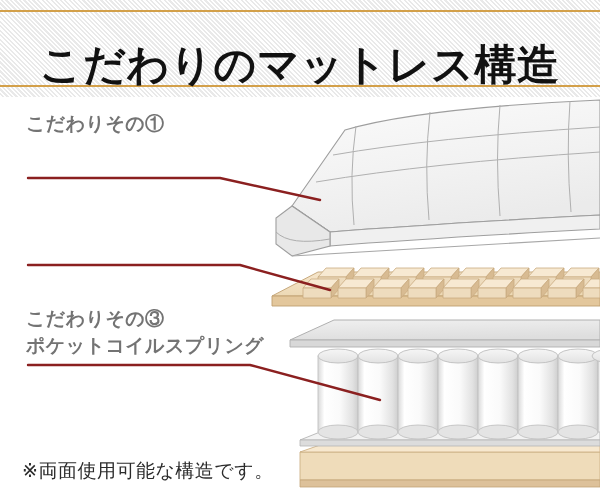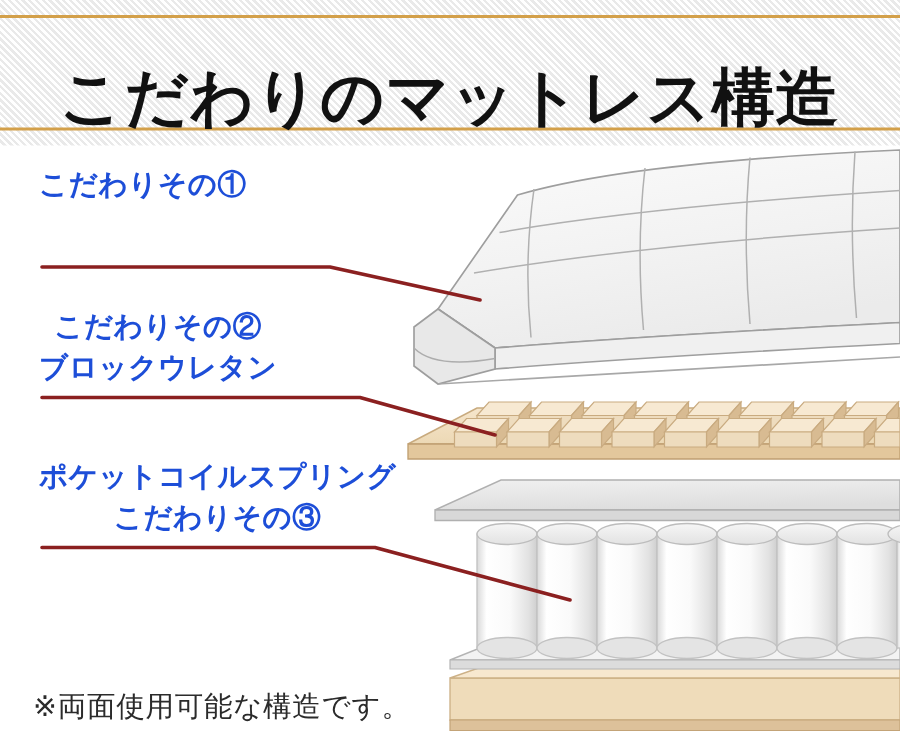--- a/index.html
+++ b/index.html
@@ -58,28 +58,27 @@
     font-weight: 700;
     letter-spacing: 0.5px;
     color: #111111;
     white-space: nowrap;
     margin-top: 16px;
   }
 
   
   .label-block {
     position: absolute;
-    color: #1d4ed8;
+    color: #737373;
     font-family: "DejaVu Serif", "Liberation Serif", serif;
     font-size: 19px;
     font-weight: 600;
     line-height: 1.42;
     white-space: nowrap;
     letter-spacing: 0.4px;
-    text-align: center;
   }
   .label-block .ln { display: block; }
   #label-1 { left: 26px; top: 110px; }
   #label-2 { left: 26px; top: 205px; }
   #label-3 { left: 26px; top: 305px; }
 
   .footnote {
     position: absolute;
     left: 22px;
     top: 458px;
@@ -337,25 +336,21 @@
       <polyline points="28,178 220,178 320,200"></polyline>
       <polyline points="28,265 240,265 330,290"></polyline>
       <polyline points="28,365 250,365 380,400"></polyline>
     </g>
   </svg>
 
   <div class="label-block" id="label-1">
     <span class="ln">こだわりその①</span>
   </div>
 
-  <div class="label-block" id="label-2">
-    <span class="ln">こだわりその②</span>
-    <span class="ln">ブロックウレタン</span>
+
+  <div class="label-block" id="label-3">
+    <span class="ln">こだわりその③</span>
+    <span class="ln">ポケットコイルスプリング</span>
   </div>
 
-  <div class="label-block" id="label-3">
-    <span class="ln">ポケットコイルスプリング</span>
-    <span class="ln">こだわりその③</span>
-  </div>
-
   <div class="footnote">※両面使用可能な構造です。</div>
 
 </div>
 
 </body></html>

